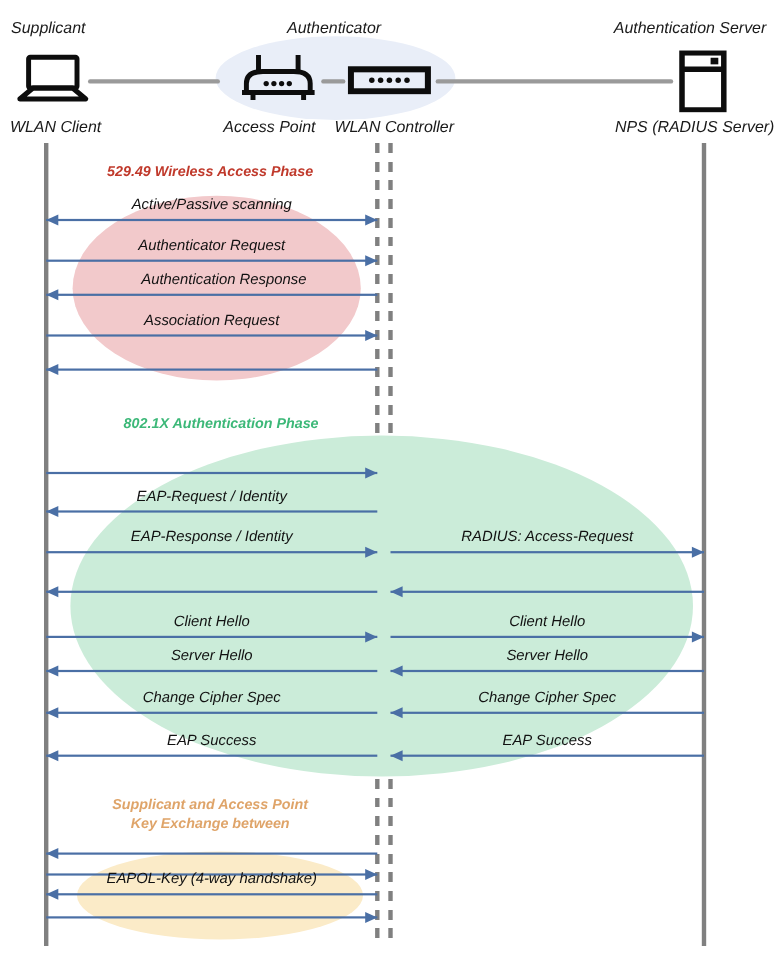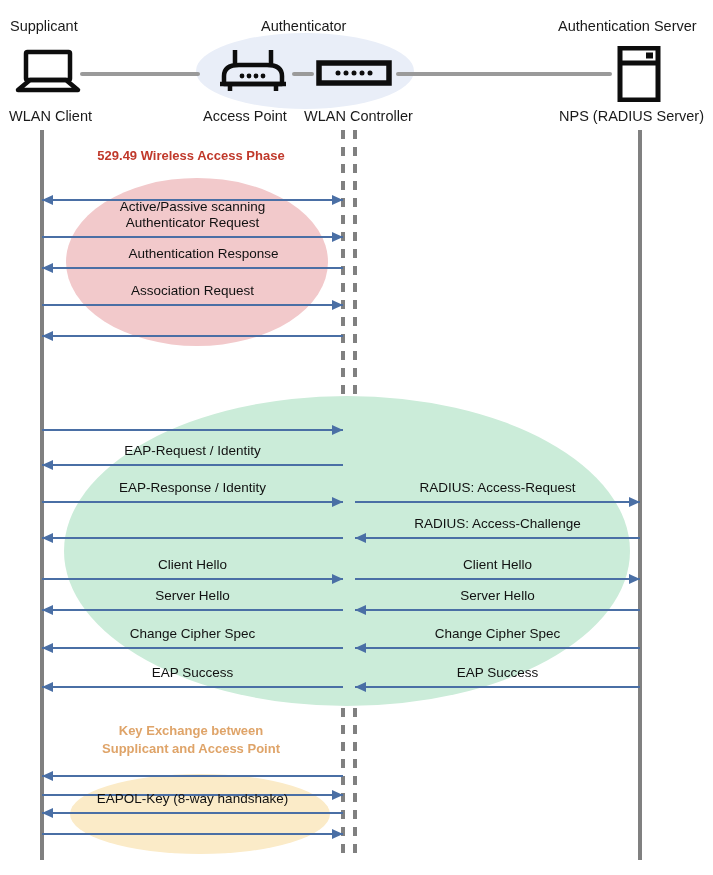--- a/index.html
+++ b/index.html
@@ -1,19 +1,19 @@
 <!DOCTYPE html>
 <html><head>
 <meta charset="utf-8">
 <style>
   html,body{margin:0;padding:0;background:#ffffff;}
   body{width:713px;height:875px;position:relative;overflow:hidden;
        font-family:"Liberation Sans","DejaVu Sans",sans-serif;color:#111;}
 
-  #diagram{position:absolute;left:0;top:0;width:713px;height:875px;}
+  #diagram{position:absolute;left:0;top:0;width:713px;height:875px;font-style:italic;}
 
   
   .role-title{position:absolute;font-size:14.5px;color:#1a1a1a;white-space:nowrap;}
   .node-label{position:absolute;font-size:14.5px;color:#1a1a1a;white-space:nowrap;}
 
   .auth-blob{position:absolute;left:196px;top:33px;width:218px;height:76px;
              background:#e9eef8;border-radius:50%;}
 
   .link{position:absolute;height:4px;background:#9a9a9a;border-radius:2px;}
 
@@ -103,28 +103,31 @@
     <div class="role-title" style="left:10px;top:18px;z-index:5;">Supplicant</div>
     <div class="role-title" style="left:261px;top:18px;z-index:5;">Authenticator</div>
     <div class="role-title" style="left:558px;top:18px;z-index:5;">Authentication Server</div>
     <div class="node-label" style="left:9px;top:108px;z-index:5;">WLAN Client</div>
     <div class="node-label" style="left:203px;top:108px;z-index:5;">Access Point</div>
     <div class="node-label" style="left:304px;top:108px;z-index:5;">WLAN Controller</div>
     <div class="node-label" style="left:559px;top:108px;z-index:5;">NPS (RADIUS Server)</div>
     <div class="phase-caption" style="left:86px;top:147px;width:210px;color:#C0392B;z-index:6;">
       <div>529.49 Wireless Access Phase</div>
     </div>
+    <div class="phase-caption" style="left:101px;top:376px;width:200px;color:#3CB878;z-index:6;">
+      <div>802.1X Authentication Phase</div>
+    </div>
     <div class="phase-caption" style="left:96px;top:722px;width:190px;color:#DFA469;z-index:6;">
+      <div>Supplicant and Access Point</div>
       <div>Key Exchange between</div>
-      <div>Supplicant and Access Point</div>
     </div>
     <div class="msg-line" style="left:42px;top:199px;width:301px;z-index:4;"></div>
     <div class="arrow-head arrow-r" style="left:332px;top:194.5px;z-index:4;"></div>
     <div class="arrow-head arrow-l" style="left:42px;top:194.5px;z-index:4;"></div>
-    <div class="msg-label" style="left:42px;top:178px;width:301px;z-index:6;margin-top:21px;">Active/Passive scanning</div>
+    <div class="msg-label" style="left:42px;top:178px;width:301px;z-index:6;">Active/Passive scanning</div>
     <div class="msg-line" style="left:42px;top:236px;width:301px;z-index:4;"></div>
     <div class="arrow-head arrow-r" style="left:332px;top:231.5px;z-index:4;"></div>
     <div class="msg-label" style="left:42px;top:215px;width:301px;z-index:6;">Authenticator  Request</div>
     <div class="msg-line" style="left:42px;top:267px;width:301px;z-index:4;"></div>
     <div class="arrow-head arrow-l" style="left:42px;top:262.5px;z-index:4;"></div>
     <div class="msg-label" style="left:53px;top:246px;width:301px;z-index:6;">Authentication  Response</div>
     <div class="msg-line" style="left:42px;top:304px;width:301px;z-index:4;"></div>
     <div class="arrow-head arrow-r" style="left:332px;top:299.5px;z-index:4;"></div>
     <div class="msg-label" style="left:42px;top:283px;width:301px;z-index:6;">Association Request</div>
     <div class="msg-line" style="left:42px;top:335px;width:301px;z-index:4;"></div>
@@ -150,29 +153,28 @@
     <div class="msg-label" style="left:42px;top:626px;width:301px;z-index:6;">Change Cipher Spec</div>
     <div class="msg-line" style="left:42px;top:686px;width:301px;z-index:4;"></div>
     <div class="arrow-head arrow-l" style="left:42px;top:681.5px;z-index:4;"></div>
     <div class="msg-label" style="left:42px;top:665px;width:301px;z-index:6;">EAP Success</div>
     <div class="msg-line" style="left:42px;top:775px;width:301px;z-index:4;"></div>
     <div class="arrow-head arrow-l" style="left:42px;top:770.5px;z-index:4;"></div>
     <div class="msg-line" style="left:42px;top:794px;width:301px;z-index:4;"></div>
     <div class="arrow-head arrow-r" style="left:332px;top:789.5px;z-index:4;"></div>
     <div class="msg-line" style="left:42px;top:812px;width:301px;z-index:4;"></div>
     <div class="arrow-head arrow-l" style="left:42px;top:807.5px;z-index:4;"></div>
-    <div class="msg-label" style="left:42px;top:791px;width:301px;z-index:6;">EAPOL-Key (8-way handshake)</div>
+    <div class="msg-label" style="left:42px;top:791px;width:301px;z-index:6;">EAPOL-Key (4-way handshake)</div>
     <div class="msg-line" style="left:42px;top:833px;width:301px;z-index:4;"></div>
     <div class="arrow-head arrow-r" style="left:332px;top:828.5px;z-index:4;"></div>
     <div class="msg-line" style="left:355px;top:501px;width:285px;z-index:4;"></div>
     <div class="arrow-head arrow-r" style="left:629px;top:496.5px;z-index:4;"></div>
     <div class="msg-label" style="left:355px;top:480px;width:285px;z-index:6;">RADIUS: Access-Request</div>
     <div class="msg-line" style="left:355px;top:537px;width:285px;z-index:4;"></div>
     <div class="arrow-head arrow-l" style="left:355px;top:532.5px;z-index:4;"></div>
-    <div class="msg-label" style="left:355px;top:516px;width:285px;z-index:6;">RADIUS: Access-Challenge</div>
     <div class="msg-line" style="left:355px;top:578px;width:285px;z-index:4;"></div>
     <div class="arrow-head arrow-r" style="left:629px;top:573.5px;z-index:4;"></div>
     <div class="msg-label" style="left:355px;top:557px;width:285px;z-index:6;">Client Hello</div>
     <div class="msg-line" style="left:355px;top:609px;width:285px;z-index:4;"></div>
     <div class="arrow-head arrow-l" style="left:355px;top:604.5px;z-index:4;"></div>
     <div class="msg-label" style="left:355px;top:588px;width:285px;z-index:6;">Server Hello</div>
     <div class="msg-line" style="left:355px;top:647px;width:285px;z-index:4;"></div>
     <div class="arrow-head arrow-l" style="left:355px;top:642.5px;z-index:4;"></div>
     <div class="msg-label" style="left:355px;top:626px;width:285px;z-index:6;">Change Cipher Spec</div>
     <div class="msg-line" style="left:355px;top:686px;width:285px;z-index:4;"></div>

